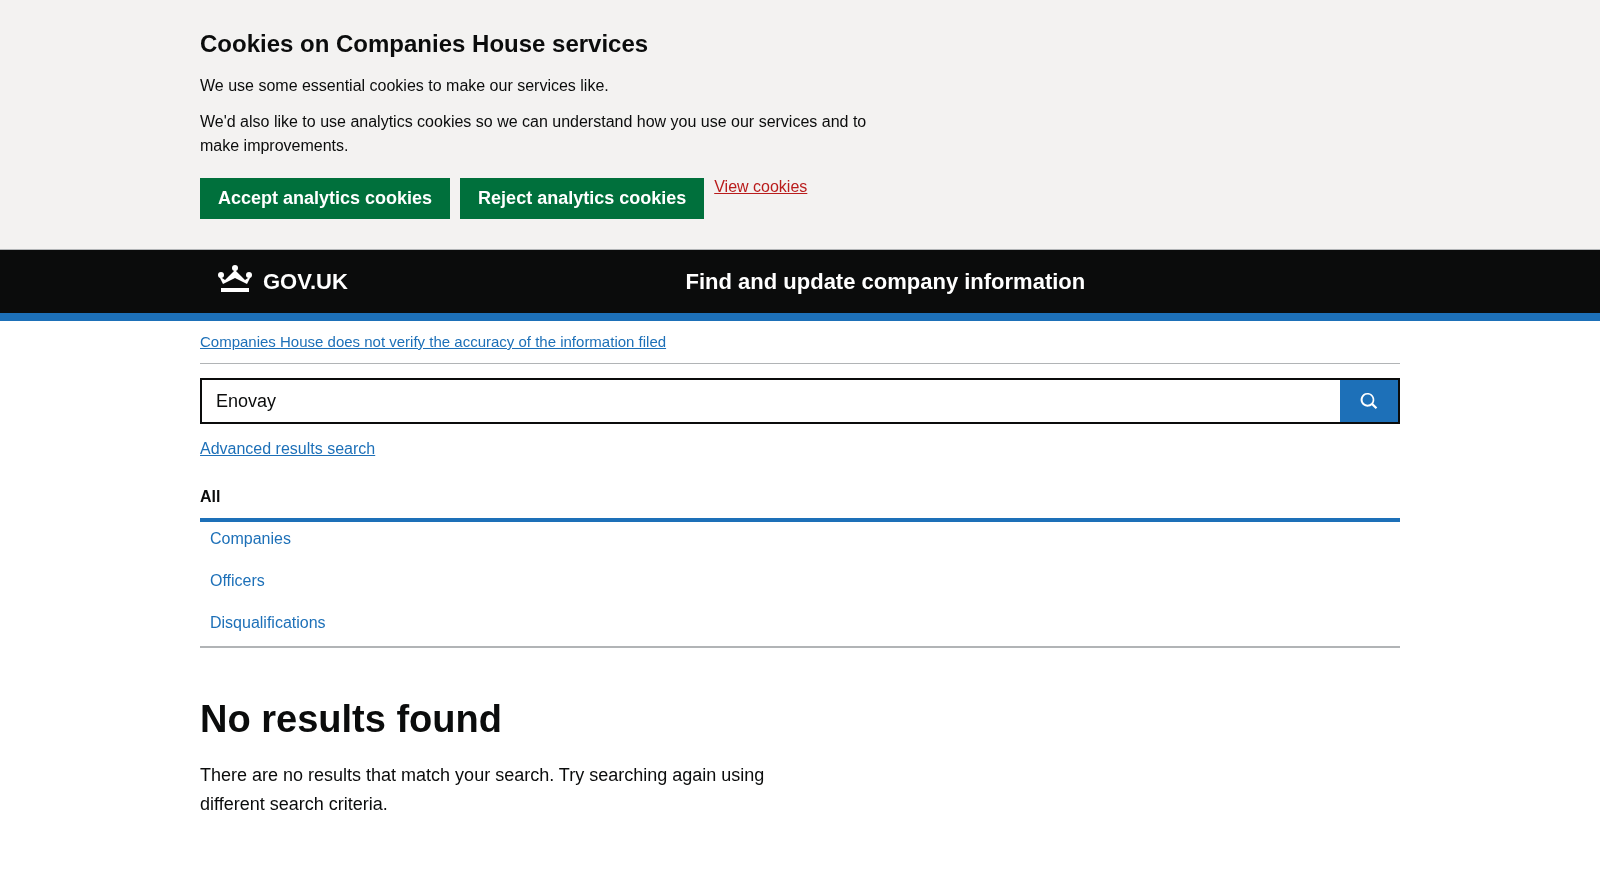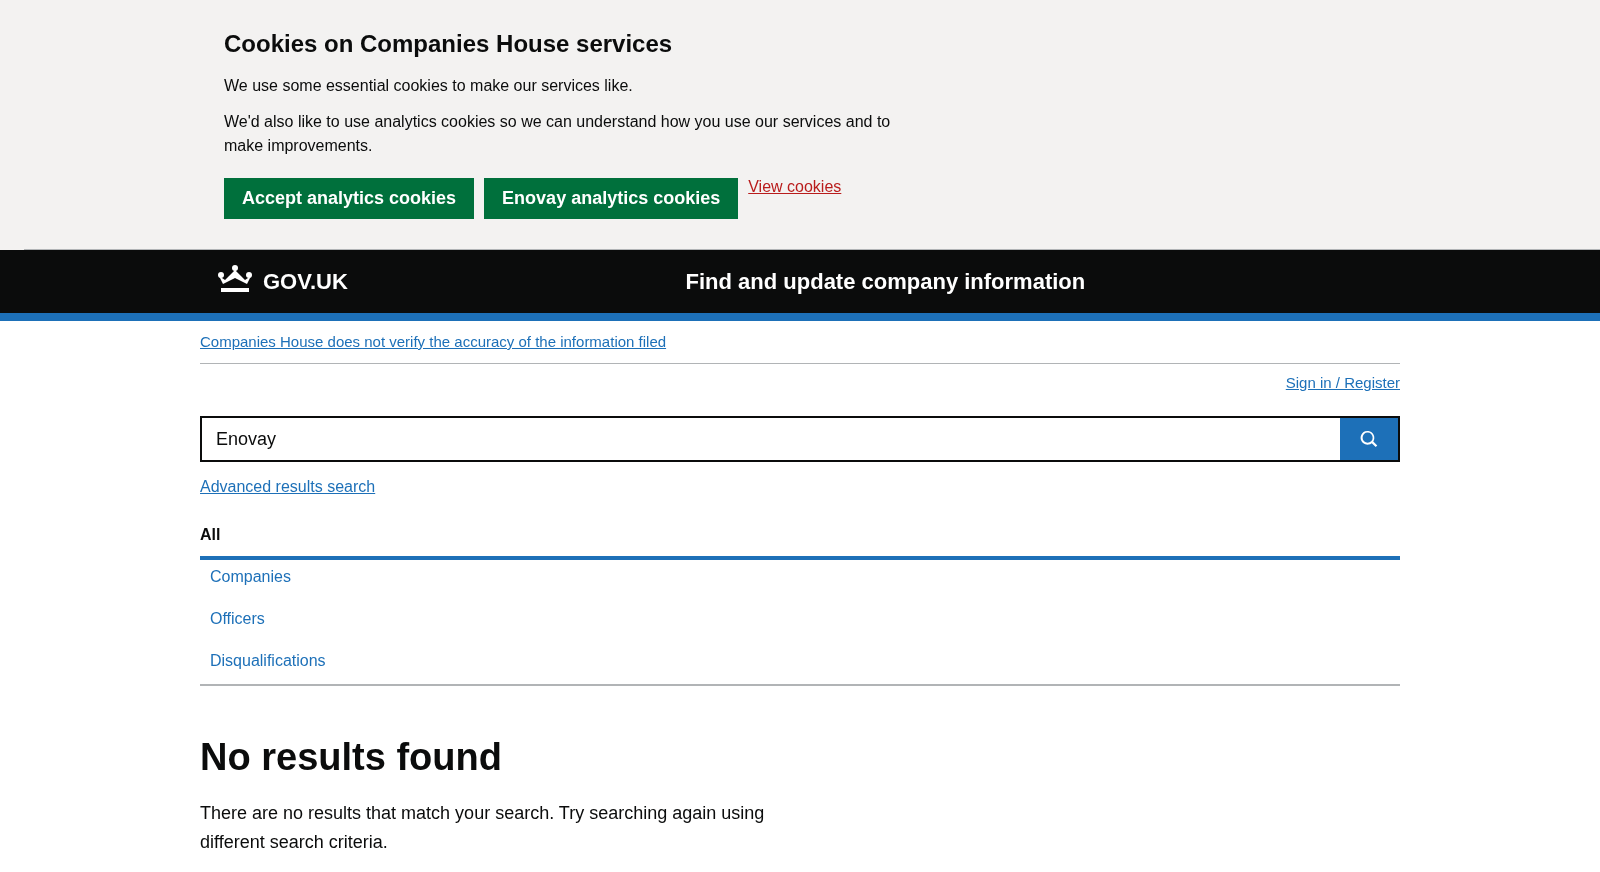--- a/index.html
+++ b/index.html
@@ -11,21 +11,20 @@
       font-family: Arial, sans-serif;
       background: #f3f2f1;
       color: #0b0c0c;
       font-size: 16px;
     }
     
     .cookie-banner {
       background: #f3f2f1;
       padding: 30px 4px 30px 200px;
       border-bottom: 1px solid #b1b4b6;
-      margin-left: 24px;
     }
     .cookie-banner h2 {
       font-size: 24px;
       font-weight: 700;
       margin-bottom: 16px;
       color: #0b0c0c;
     }
     .cookie-banner p {
       font-size: 16px;
       color: #0b0c0c;
@@ -201,21 +200,21 @@
   </style>
 </head>
 <body>
 
 <div class="cookie-banner">
   <h2>Cookies on Companies House services</h2>
   <p>We use some essential cookies to make our services like.</p>
   <p>We'd also like to use analytics cookies so we can understand how you use our services and to make improvements.</p>
   <div class="cookie-buttons">
     <button class="btn-cookie">Accept analytics cookies</button>
-    <button class="btn-cookie">Enovay analytics cookies</button>
+    <button class="btn-cookie">Reject analytics cookies</button>
     <a href="#" class="view-cookies-link">View cookies</a>
   </div>
 </div>
 
 <header class="gov-header">
   <div class="gov-header-inner">
     <a href="#" class="gov-logo">
       <span class="crown-icon">
         
         <svg width="36" height="30" viewBox="0 0 36 30" fill="white" xmlns="http://www.w3.org/2000/svg">
@@ -233,23 +232,20 @@
 </header>
 
 <div class="blue-bar"></div>
 
 <div class="main-content">
 
   <div class="accuracy-notice">
     <a href="#">Companies House does not verify the accuracy of the information filed</a>
   </div>
 
-  <div class="sign-in-row">
-    <a href="#">Sign in / Register</a>
-  </div>
 
   <div class="search-container">
     <input type="text" class="search-input" value="Enovay" style="">
     <button class="search-button">
       <svg class="search-icon-svg" viewBox="0 0 24 24" xmlns="http://www.w3.org/2000/svg">
         <path d="M21 19l-4.35-4.35A7.5 7.5 0 1 0 15 16.5L19.35 20.85 21 19zM10.5 16a5.5 5.5 0 1 1 0-11 5.5 5.5 0 0 1 0 11z"></path>
       </svg>
     </button>
   </div>
 

